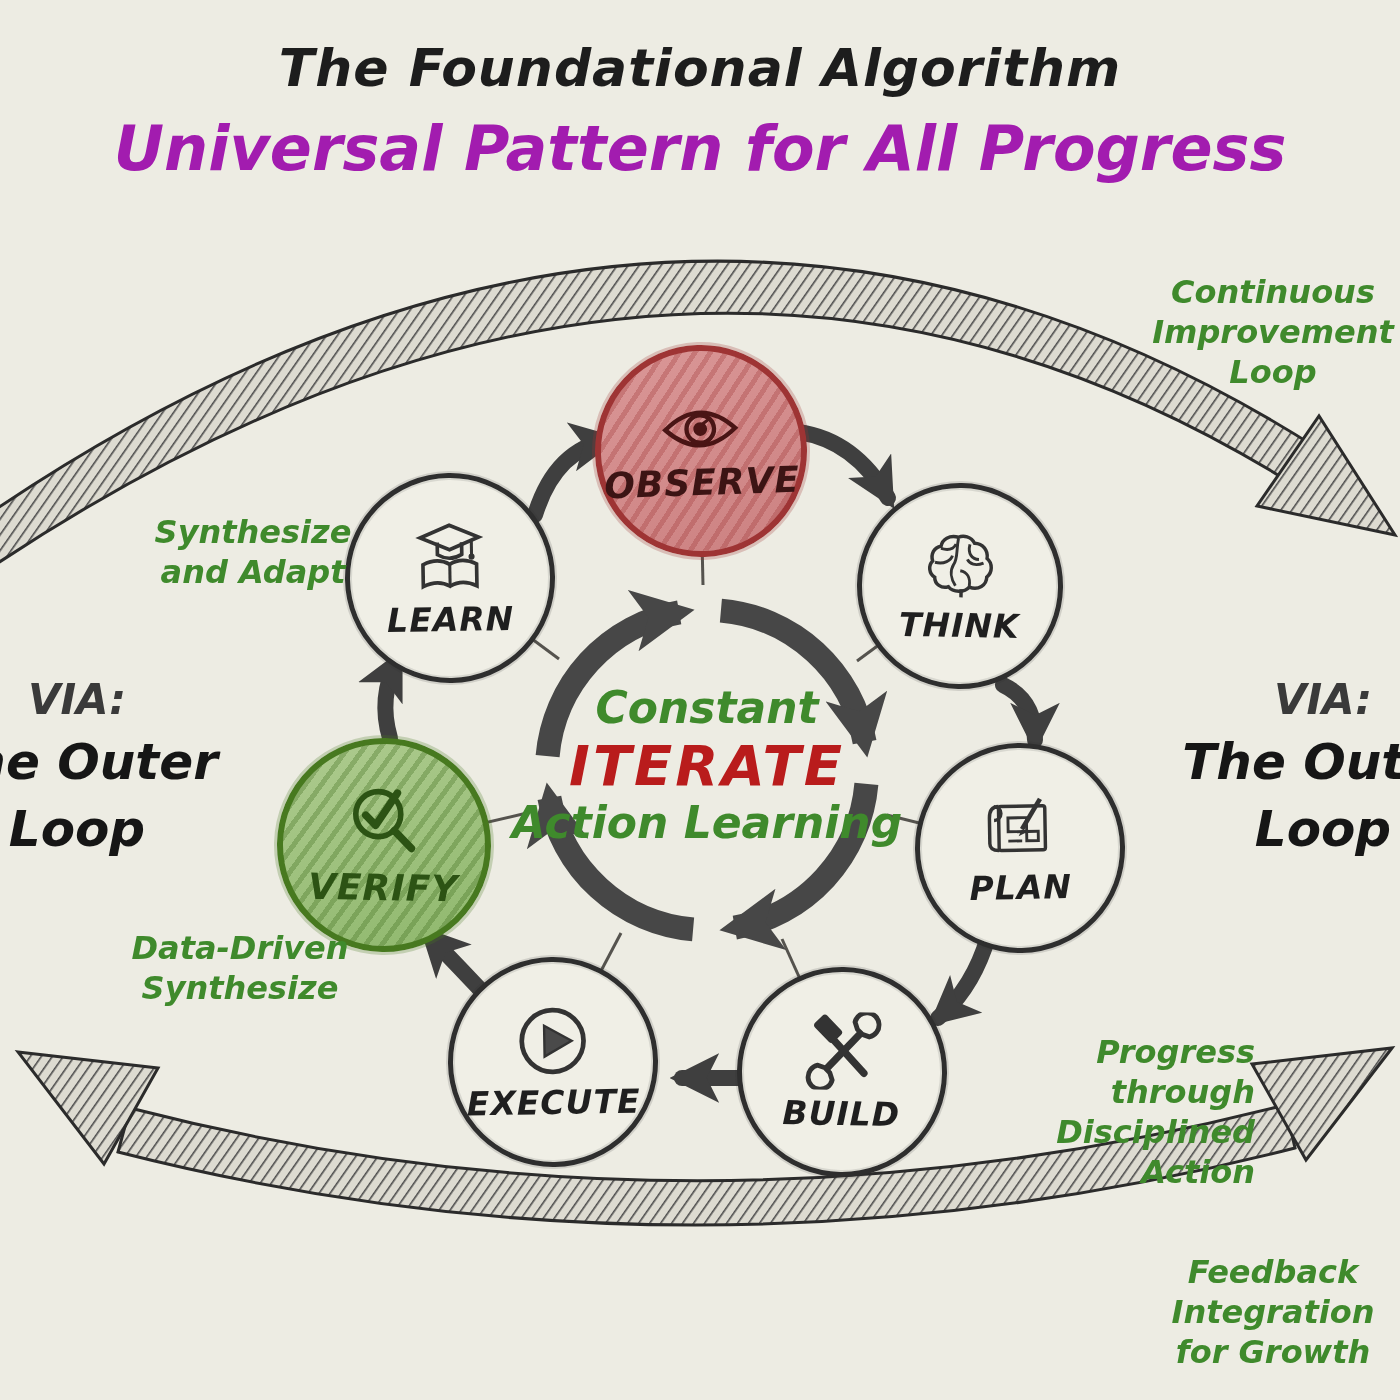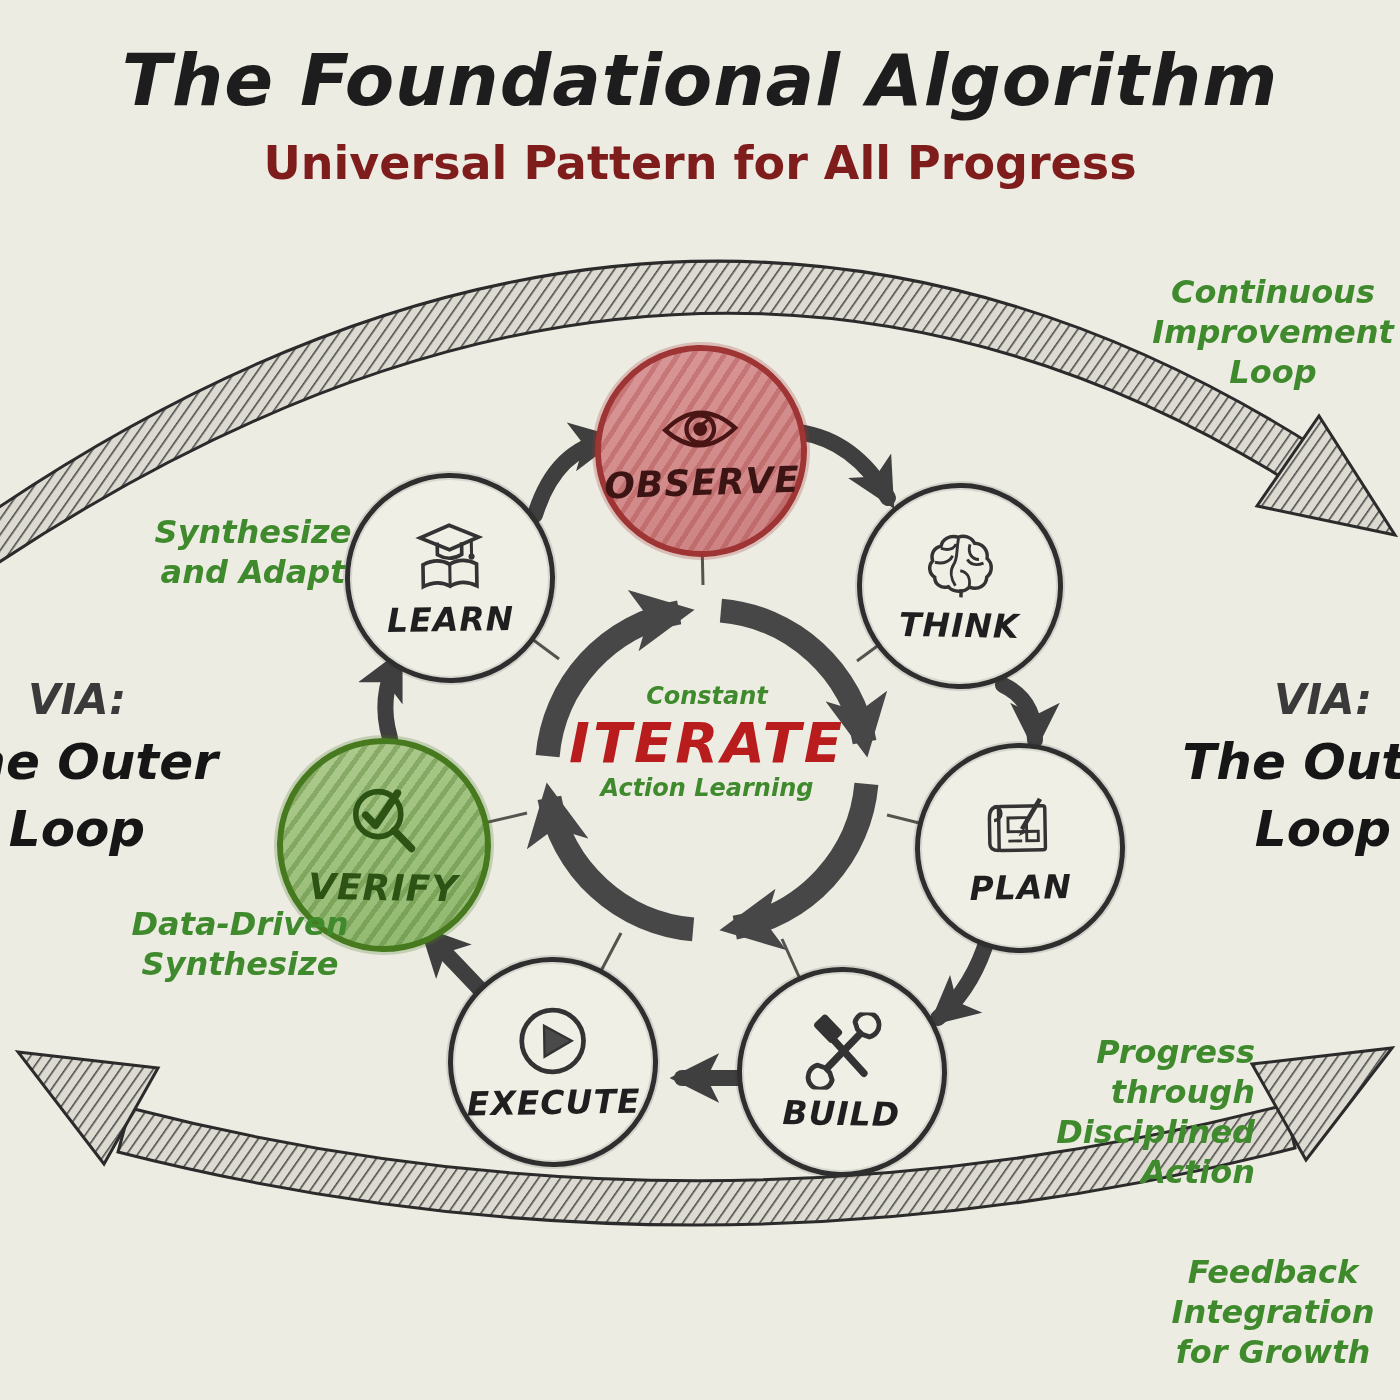--- a/index.html
+++ b/index.html
@@ -7,25 +7,25 @@
     width:1400px;height:1400px;overflow:hidden;position:relative;
     background:#edece3;
     font-family:"DejaVu Sans", sans-serif;
   }
   .canvas{position:absolute;inset:0;}
   svg.art{position:absolute;left:0;top:0;z-index:1;}
 
   
   .hdr{position:absolute;left:0;top:38px;width:1400px;text-align:center;z-index:5;}
   .title{
-    font-size:72px;font-weight:bold;font-style:italic;color:#1d1d1d;
+    font-size:52px;font-weight:bold;font-style:italic;color:#1d1d1d;
     letter-spacing:1px;margin:0;
   }
   .subtitle{
-    font-size:46px;font-weight:bold;color:#7f1d1d;
+    font-size:62px;font-weight:bold;font-style:italic;color:#a21caf;
     margin-top:14px;
   }
 
   
   .node{
     position:absolute;z-index:3;border-radius:50%;
     display:flex;flex-direction:column;align-items:center;justify-content:center;
     box-sizing:border-box;gap:4px;
   }
   .node .lbl{font-weight:bold;font-style:italic;letter-spacing:1px;}
@@ -61,31 +61,31 @@
   #node-plan   {left:915px; top:743px; width:210px;height:210px;transform:rotate(-1deg);}
   #node-build  {left:737px; top:967px; width:210px;height:210px;transform:rotate(1deg);}
   #node-execute{left:448px; top:957px; width:210px;height:210px;transform:rotate(-1deg);}
   #node-learn  {left:345px; top:473px; width:210px;height:210px;transform:rotate(-1deg);}
 
   
   .hub{
     position:absolute;left:507px;top:683px;width:400px;z-index:2;
     text-align:center;line-height:1.15;
   }
-  .hub .g{color:#3f8a2c;font-weight:bold;font-style:italic;font-size:24px;}
+  .hub .g{color:#3f8a2c;font-weight:bold;font-style:italic;font-size:44px;}
   .hub .main{color:#b91c1c;font-weight:bold;font-size:56px;letter-spacing:3px;font-style:italic;}
 
   
   .ann{
     position:absolute;z-index:4;color:#3f8a2c;font-weight:bold;font-style:italic;
     text-align:center;line-height:1.25;font-size:32px;
   }
   #ann-synthesize{left:128px; top:512px; width:250px;}
   #ann-continuous{left:1108px;top:272px; width:330px;}
-  #ann-datadriven{left:115px; top:904px; width:250px;}
+  #ann-datadriven{left:115px; top:928px; width:250px;}
   #ann-progress  {left:955px; top:1032px;width:300px;text-align:right;}
   #ann-feedback  {left:1108px;top:1252px;width:330px;}
 
   
   .via{
     position:absolute;z-index:4;text-align:center;color:#242424;line-height:1.35;
   }
   .via .via-word{font-size:42px;font-weight:bold;font-style:italic;color:#3a3a3a;}
   .via .big{font-size:50px;font-weight:bold;font-style:italic;color:#161616;}
   #via-left {left:-78px;top:672px;width:310px;}

